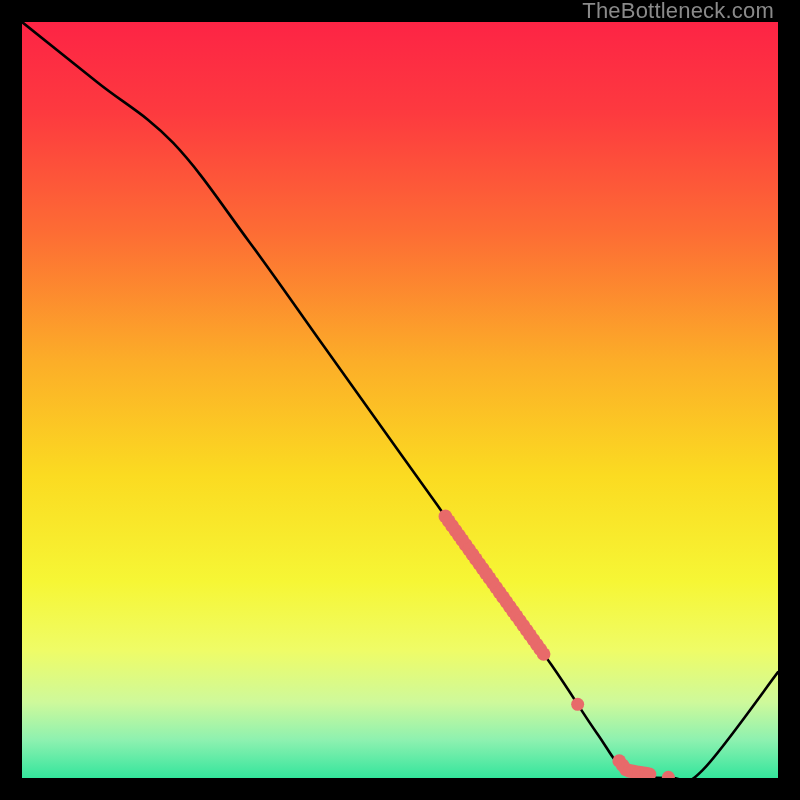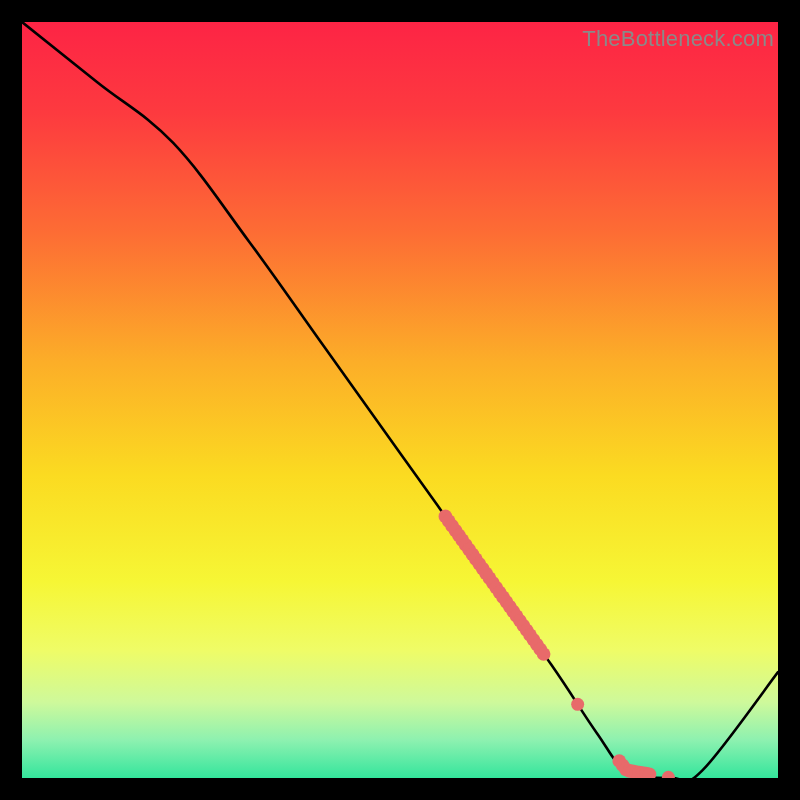--- a/index.html
+++ b/index.html
@@ -36,21 +36,20 @@
   .watermark {
     position: absolute;
     top: 0;
     right: 26px;
     color: #8a8a8a;
     font-family: Arial, Helvetica, sans-serif;
     font-size: 22px;
     line-height: 22px;
     letter-spacing: 0.2px;
     white-space: nowrap;
-    margin-top: 28px;
   }
 </style>
 </head>
 <body>
 
 <div class="stage">
   <div class="plot-area">
     <svg class="gradient-bg" viewBox="0 0 756 756" preserveAspectRatio="none">
       <defs>
         <linearGradient id="bgGrad" x1="0" y1="0" x2="0" y2="1">

